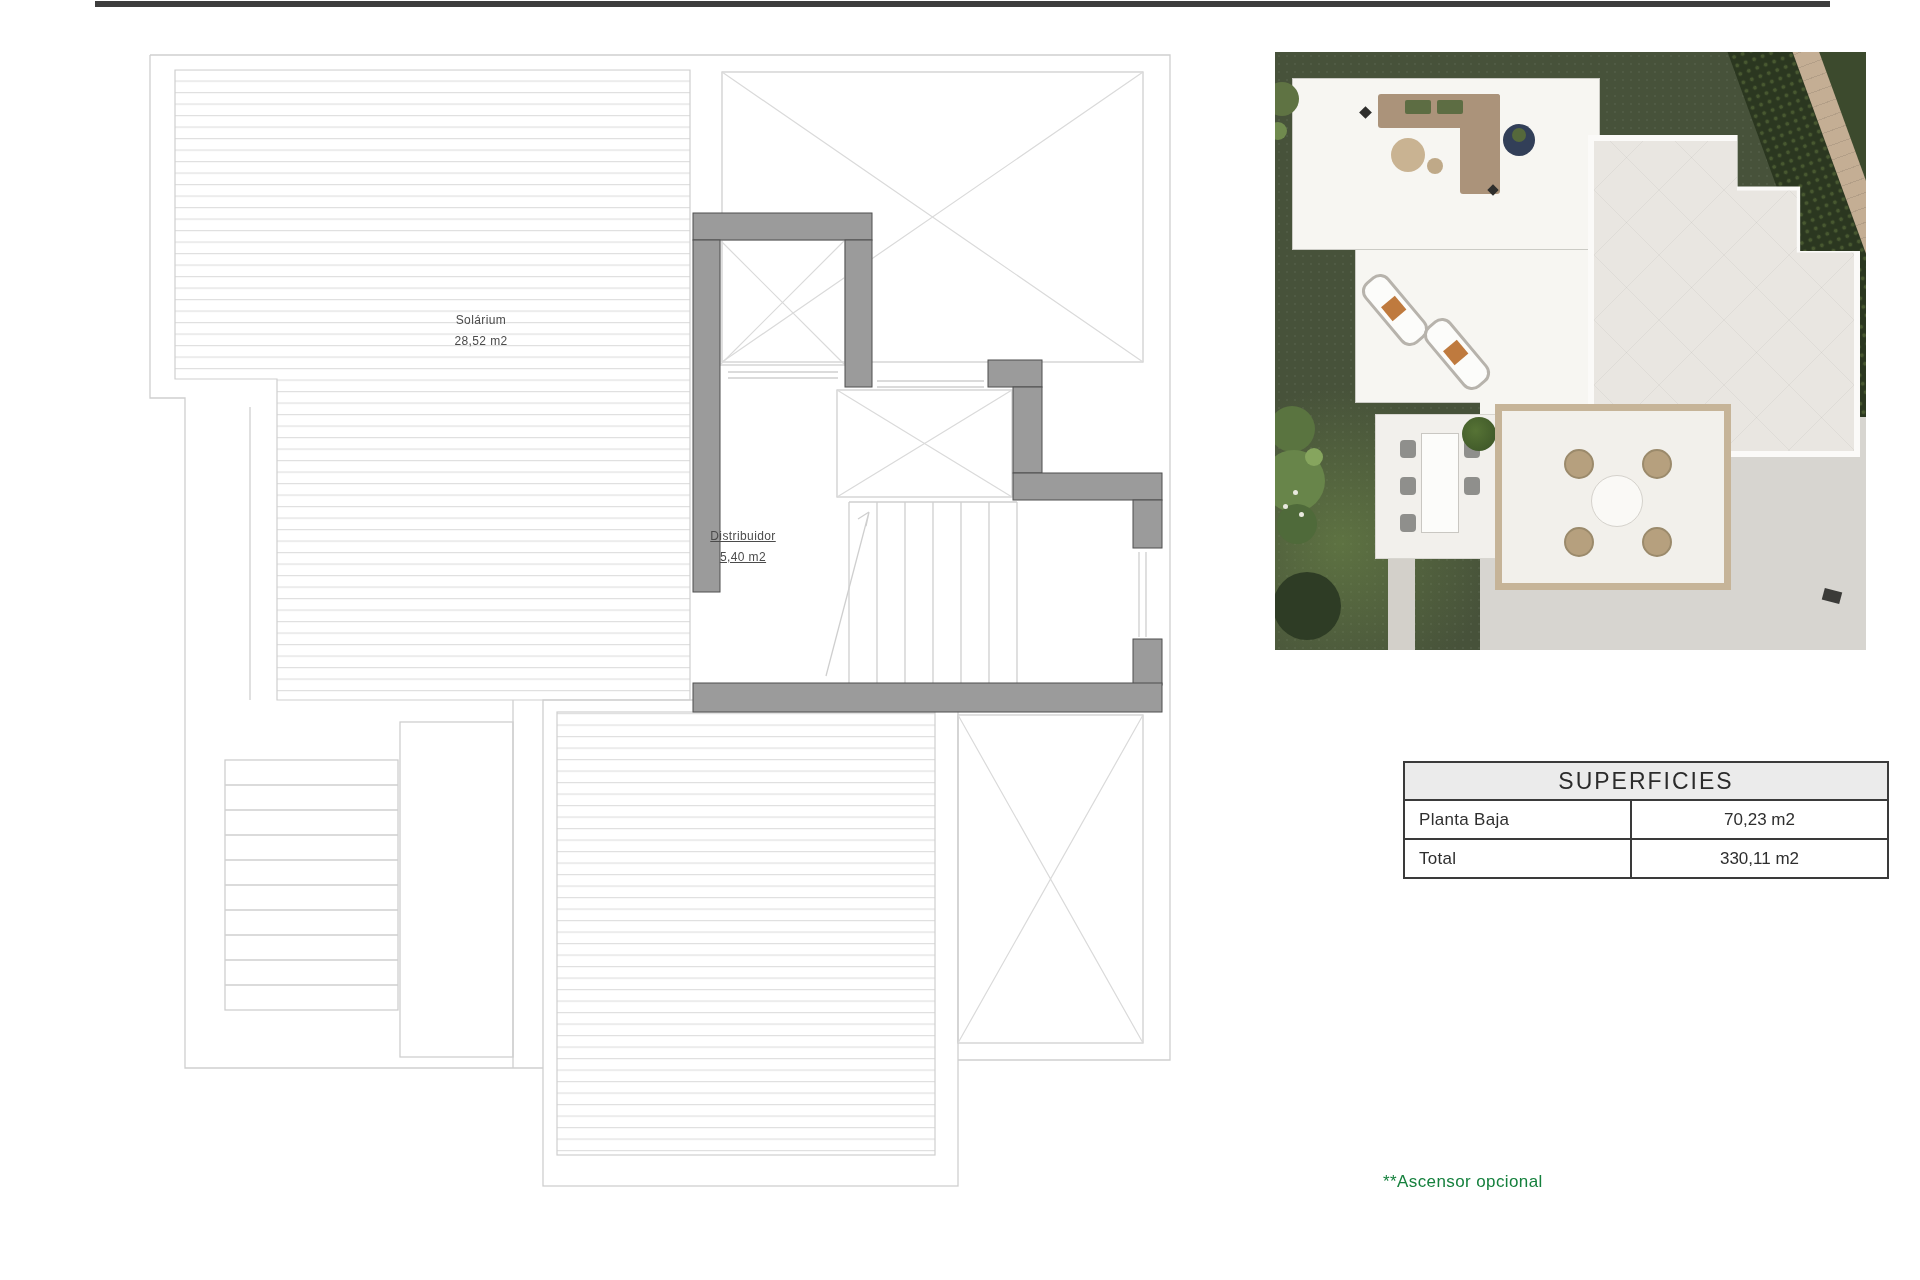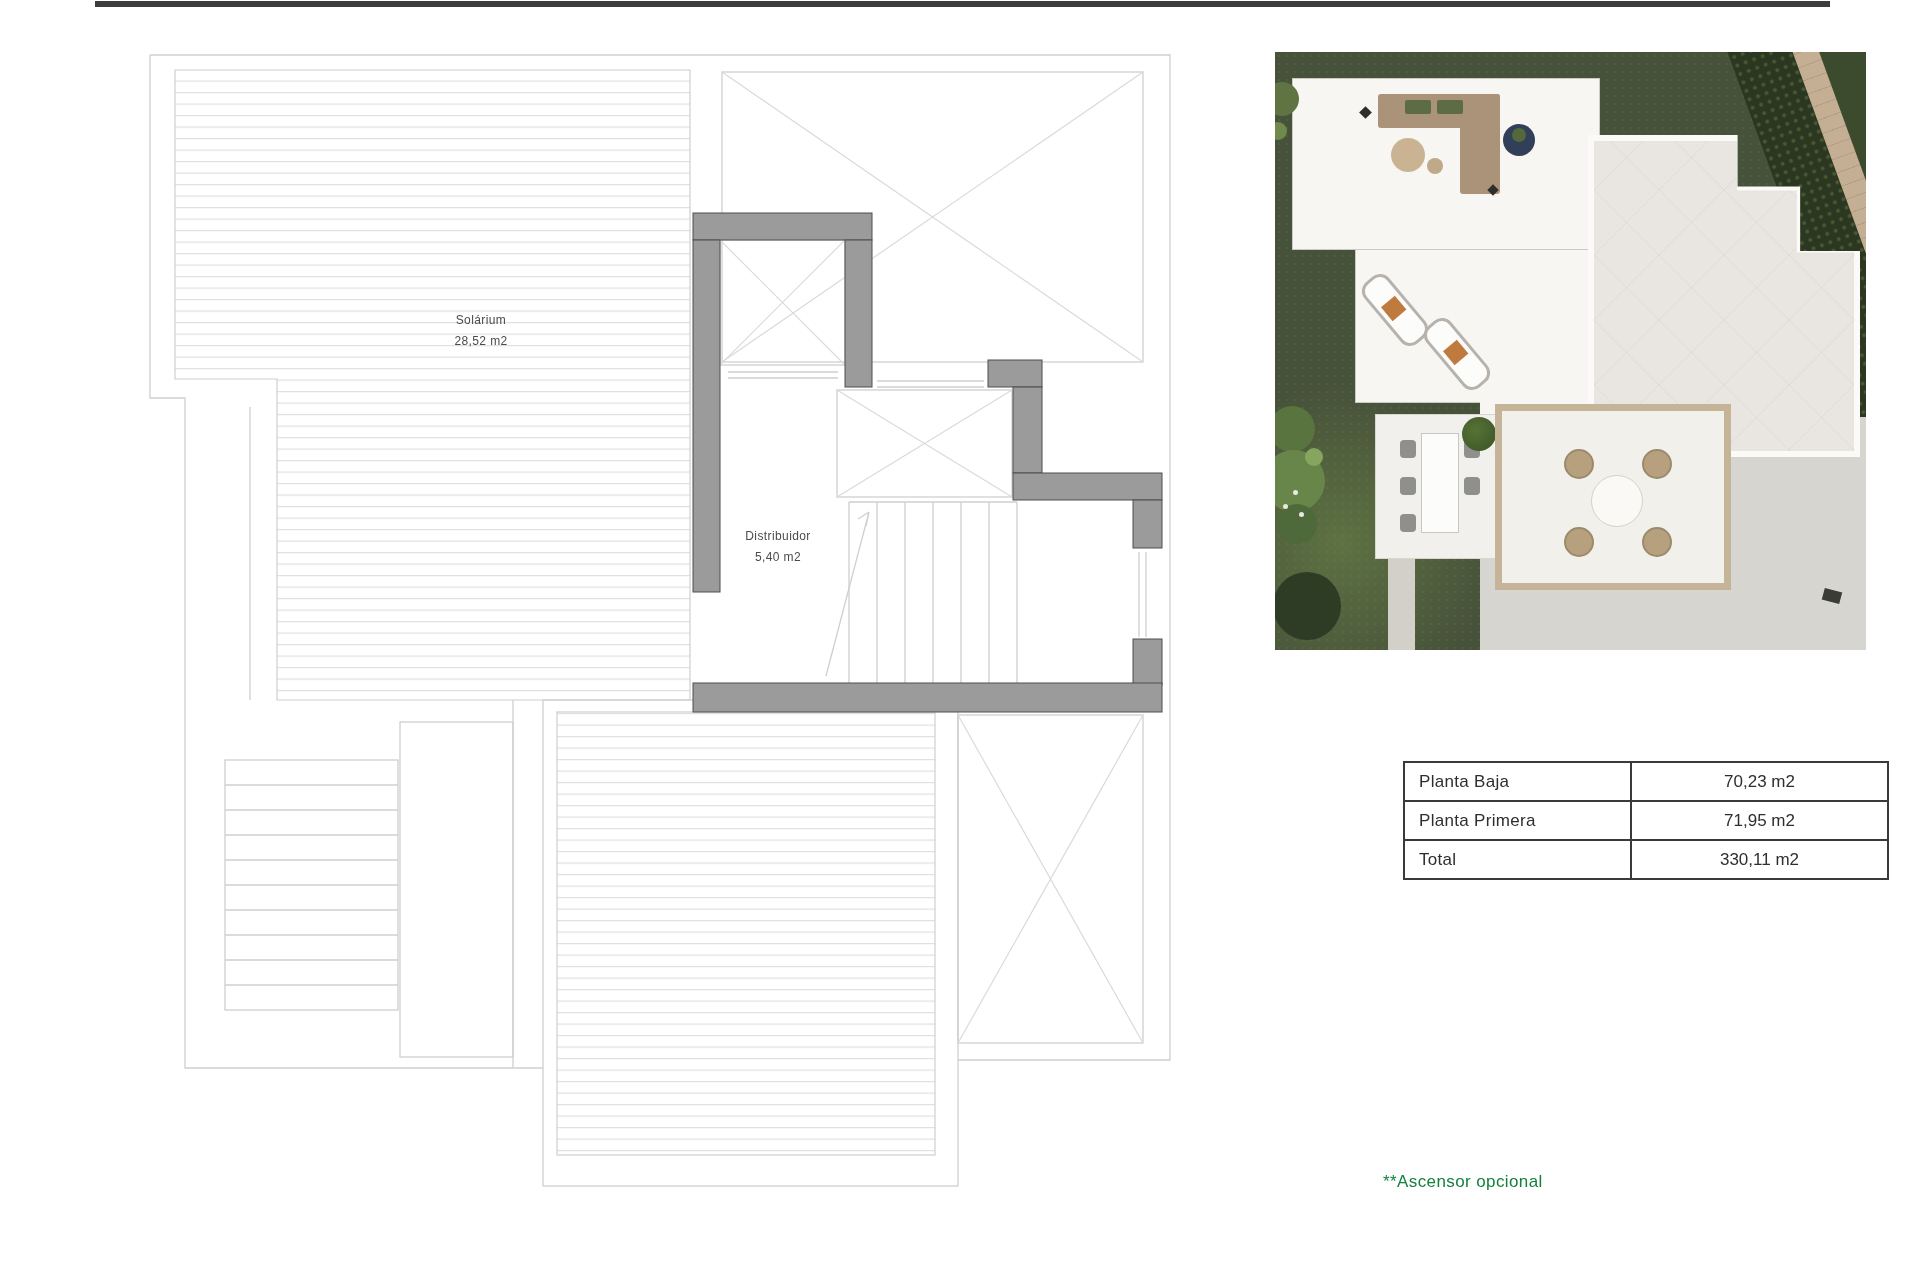--- a/index.html
+++ b/index.html
@@ -5,21 +5,21 @@
   html,body{margin:0;padding:0;background:#fff;}
   .page{position:relative;width:1920px;height:1280px;background:#ffffff;overflow:hidden;
         font-family:"Liberation Sans", sans-serif;}
   .top-bar{position:absolute;left:95px;top:1px;width:1735px;height:6px;background:#3d3d3d;}
 
   
   .plan-svg{position:absolute;left:0;top:0;width:1920px;height:1280px;}
   .plan-label{position:absolute;text-align:center;color:#4b4b4b;font-size:12px;
               line-height:21px;letter-spacing:0.4px;}
   .lbl-solarium{left:400px;top:310px;width:162px;}
-  .lbl-distribuidor{left:697px;top:526px;width:162px;}
+  .lbl-distribuidor{left:662px;top:526px;width:162px;text-decoration:underline;}
 
   
   .sup-table{position:absolute;left:1403px;top:761px;width:486px;background:#fff;
              border:2px solid #3a3a3a;box-sizing:border-box;color:#2e2e2e;}
   .sup-header{height:36px;background:#ebebeb;border-bottom:2px solid #3a3a3a;
               display:flex;align-items:center;justify-content:center;
               font-size:23px;letter-spacing:2px;color:#2b2b2b;}
   .sup-row{display:flex;height:37px;border-bottom:2px solid #3a3a3a;}
   .sup-row:last-child{border-bottom:none;}
   .sup-label{width:227px;border-right:2px solid #3a3a3a;display:flex;align-items:center;
@@ -217,29 +217,26 @@
     <div class="bush" style="left:2px;top:452px;width:40px;height:40px;background:#4f6a3a;"></div>
     <div class="bush" style="left:30px;top:396px;width:18px;height:18px;background:#86a55e;"></div>
     <div class="flower" style="left:18px;top:438px;"></div>
     <div class="flower" style="left:8px;top:452px;"></div>
     <div class="flower" style="left:24px;top:460px;"></div>
     <div class="bush" style="left:-2px;top:520px;width:68px;height:68px;background:#2e3c25;"></div>
     <div class="dark-obj"></div>
   </div>
 
   <div class="sup-table">
+    <div class="sup-header">SUPERFICIES</div>
     <div class="sup-row">
       <div class="sup-label">Planta Baja</div>
       <div class="sup-value">70,23 m2</div>
     </div>
     <div class="sup-row">
-      <div class="sup-label">Planta Primera</div>
-      <div class="sup-value">71,95 m2</div>
-    </div>
-    <div class="sup-row">
       <div class="sup-label">Total</div>
       <div class="sup-value">330,11 m2</div>
     </div>
   </div>
 
   <div class="footnote">**Ascensor opcional</div>
 
 </div>
 
 </body></html>

